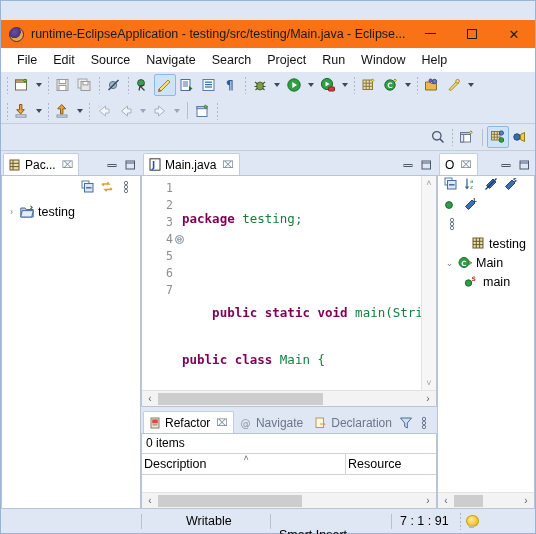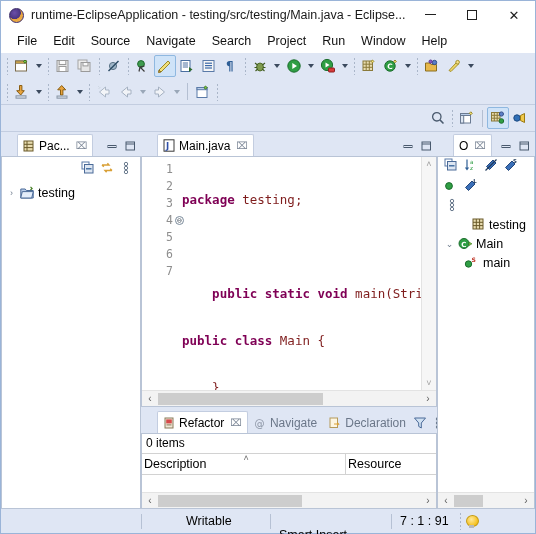--- a/index.html
+++ b/index.html
@@ -17,24 +17,25 @@
     position: relative;
     border: 1px solid #9ab4d8;
     background: #dfe6f4;
     display: flex;
     flex-direction: column;
   }
 
   
   .titlebar {
     height: 28px; min-height: 28px;
-    background: #ffffff;
+    background: #f97316;
     display: flex; align-items: center;
     padding-left: 8px;
     position: relative;
+    margin-top: 19px;
   }
   .eclipse-logo {
     width: 15px; height: 15px; border-radius: 50%;
     background: radial-gradient(circle at 35% 30%, #6b4ea8 0%, #4b3480 48%, #e8a33d 52%, #f0b95a 100%);
     margin-right: 7px; flex: 0 0 auto;
     border: 1px solid #3b2a66;
   }
   .title-text {
     font-size: 12.5px; color: #1a1a1a;
     white-space: nowrap; overflow: hidden;
@@ -93,21 +94,21 @@
   
   .workbench { flex: 1; display: flex; background: #dfe6f4; overflow: hidden; }
   .col-left { width: 140px; display: flex; flex-direction: column; }
   .col-center { flex: 1; display: flex; flex-direction: column; min-width: 0; }
   .col-right { width: 98px; display: flex; flex-direction: column; }
 
   
   .part { display: flex; flex-direction: column; background: #dfe6f4; overflow: hidden; }
   .part-tabs {
     height: 24px; min-height: 24px; display: flex; align-items: flex-end;
-    position: relative; padding-left: 16px; text-align: center;
+    position: relative; padding-left: 2px; text-align: center;
   }
   .ptab {
     height: 22px; display: flex; align-items: center; gap: 4px;
     padding: 0 5px 0 5px; font-size: 12px; white-space: nowrap;
     background: #ffffff;
     border: 1px solid #c3cde0; border-bottom: none;
     border-radius: 2px 2px 0 0;
   }
   .ptab.inactive {
     background: transparent; border-color: transparent; color: #6b7789;
@@ -151,21 +152,21 @@
     width: 9px; height: 9px; border: 1px solid #7a8a9a; border-radius: 50%;
     background: #fff; font-size: 8px; line-height: 7px; text-align: center; color: #45525f;
   }
   .code {
     flex: 1; padding-top: 4px; font-family: "DejaVu Sans Mono", monospace;
     font-size: 12.5px; overflow: hidden; white-space: pre; position: relative;
     padding-left: 6px;
   }
   .cline { height: 17px; line-height: 17px; }
   .kw { color: #7f0055; font-weight: bold; }
-  .plain { color: #7f1d1d; }
+  .plain { color: #15803d; }
   .vscroll {
     width: 15px; background: #f6f6f6; border-left: 1px solid #e3e3e3;
     display: flex; flex-direction: column; align-items: center; justify-content: space-between;
     padding: 2px 0;
   }
   .sc-arrow { font-size: 9px; color: #a0a0a0; }
   .hscroll {
     height: 16px; background: #f3f3f3; display: flex; align-items: center;
     border-top: 1px solid #e3e3e3;
   }

